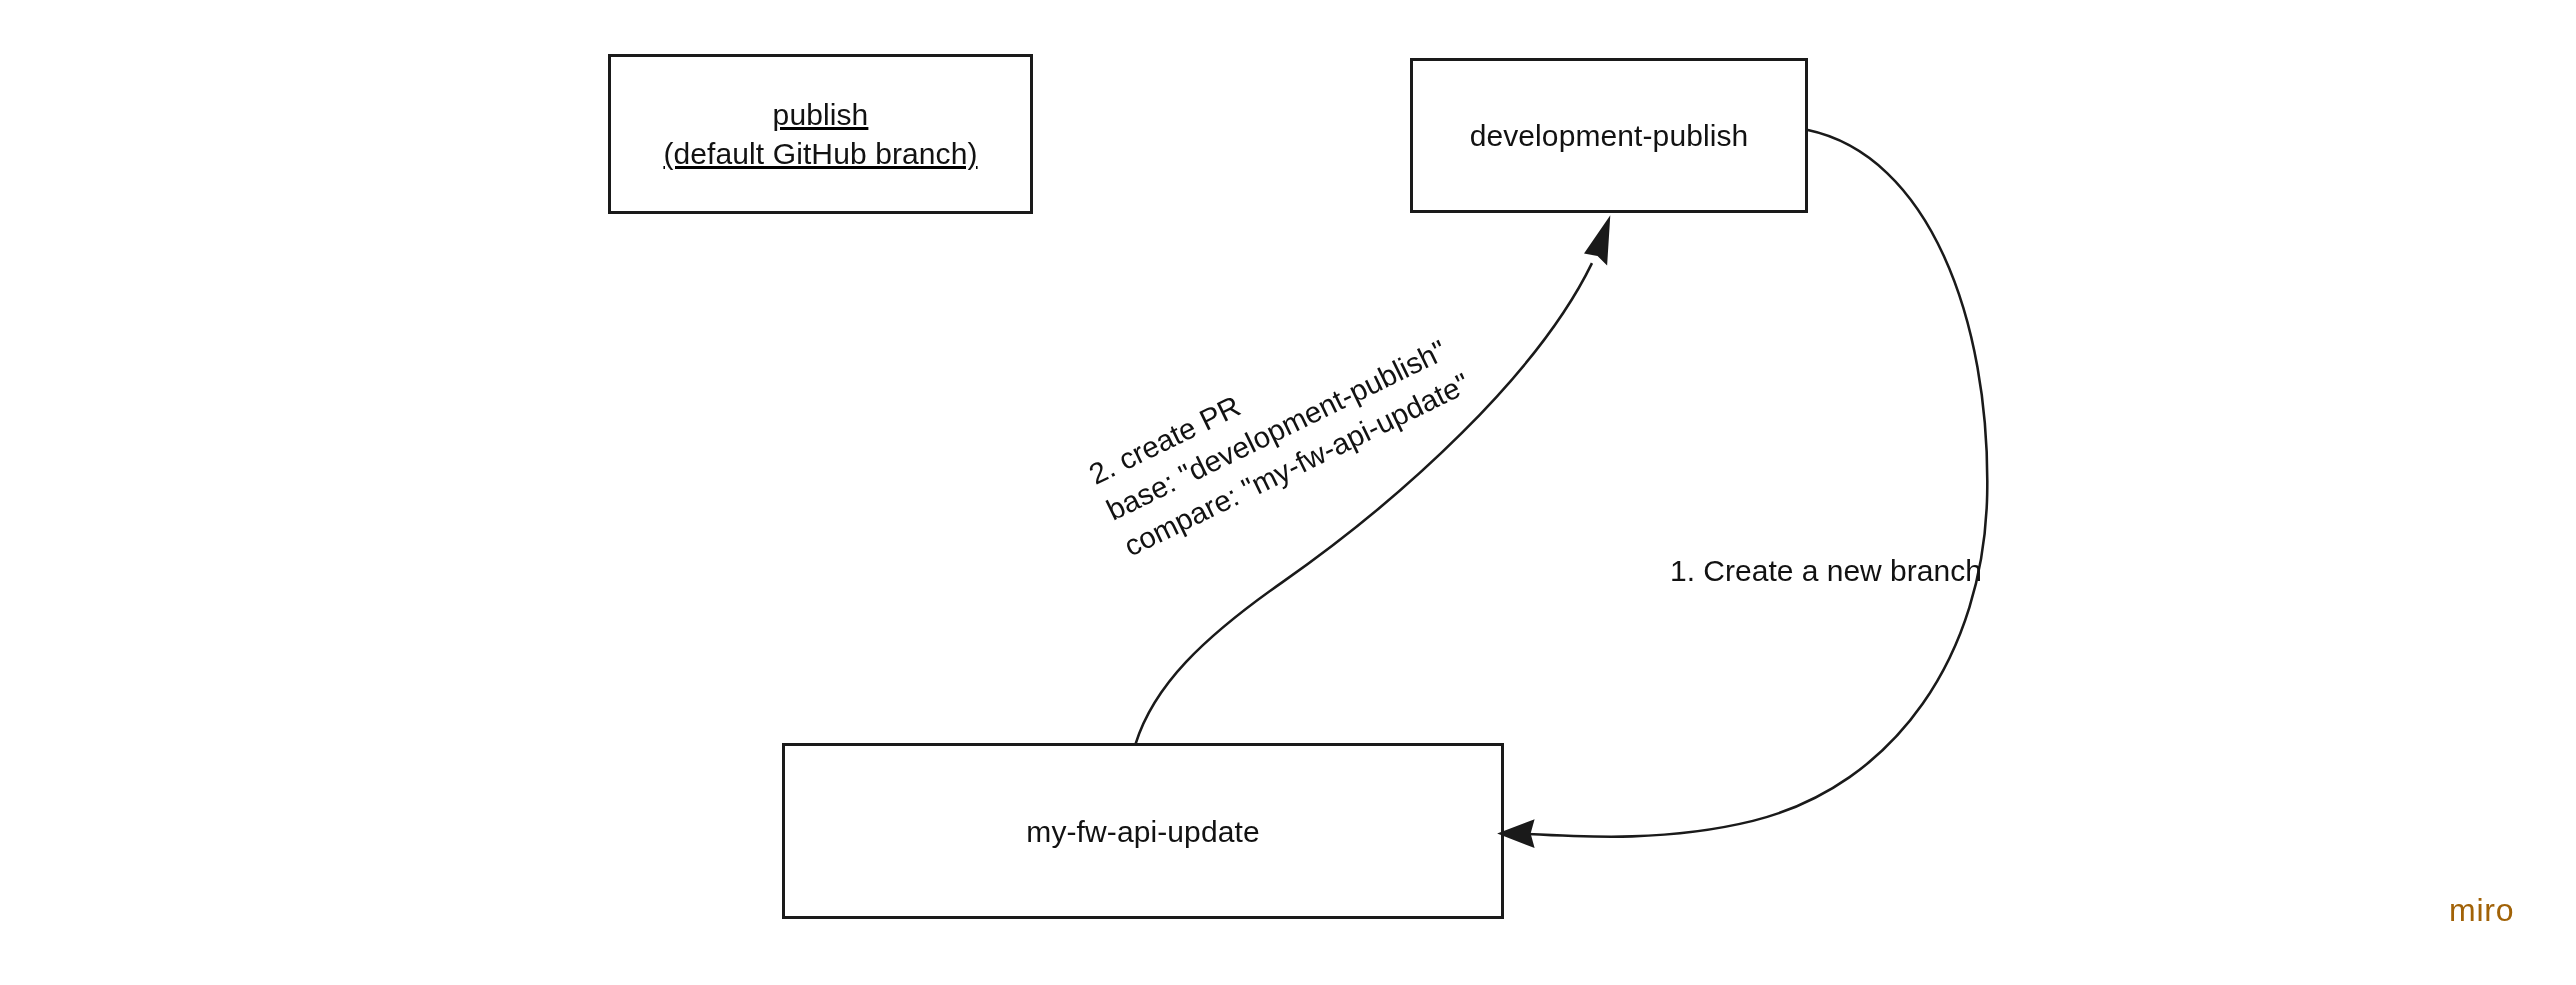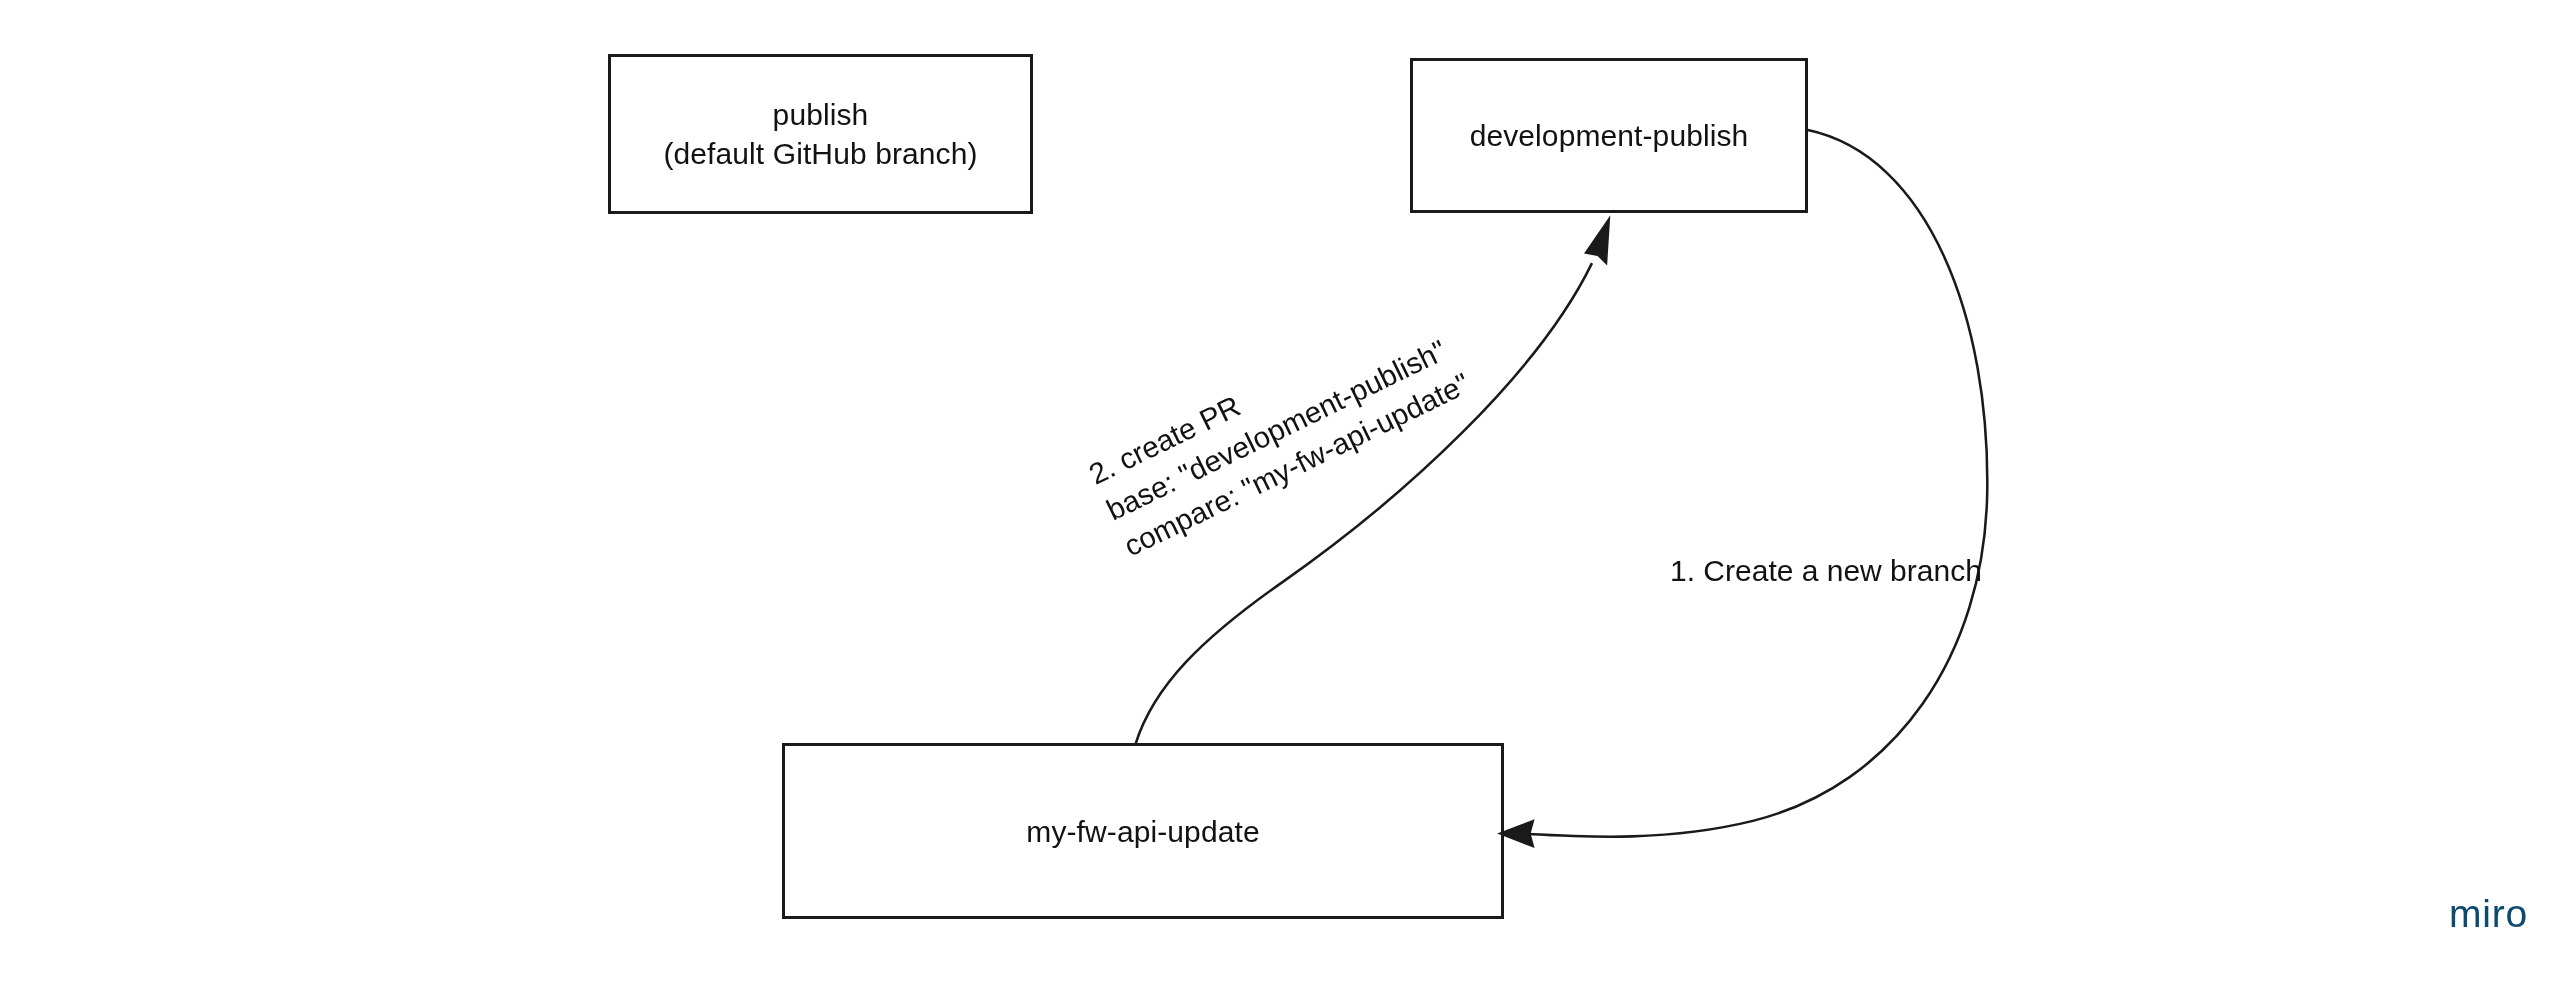--- a/index.html
+++ b/index.html
@@ -34,20 +34,21 @@
     line-height: 1.30;
     color: #121212;
     white-space: pre-line;
     letter-spacing: 0.1px;
   }
   #node-publish {
     left: 608px;
     top: 54px;
     width: 425px;
     height: 160px;
+    text-decoration: underline;
   }
   #node-development-publish {
     left: 1410px;
     top: 58px;
     width: 398px;
     height: 155px;
   }
   #node-feature-branch {
     left: 774px;
     top: 743px;
@@ -89,22 +90,22 @@
     left: 1135px;
     top: 446px;
     transform: rotate(-26deg);
     transform-origin: 0 100%;
     white-space: pre;
   }
   #watermark {
     position: absolute;
     left: 2449px;
     top: 892px;
-    font-size: 39px;
-    color: #0c4a6e;
+    font-size: 32px;
+    color: #a16207;
     letter-spacing: 0.8px;
     user-select: none;
   }
 </style>
 </head>
 <body>
 
 <div id="canvas">
 
   <div class="node" id="node-publish">

